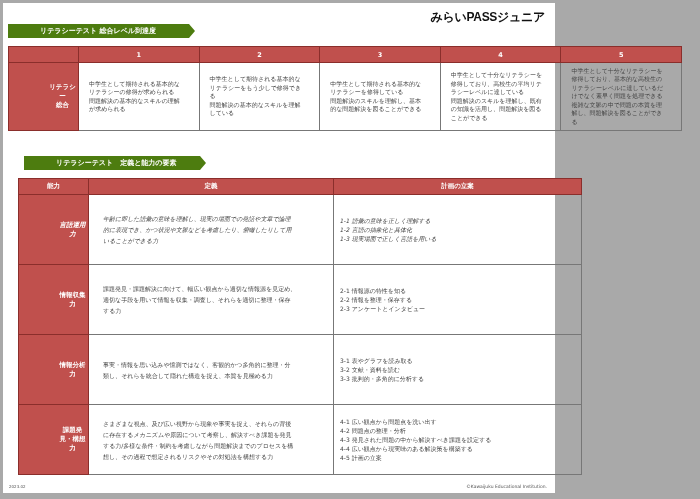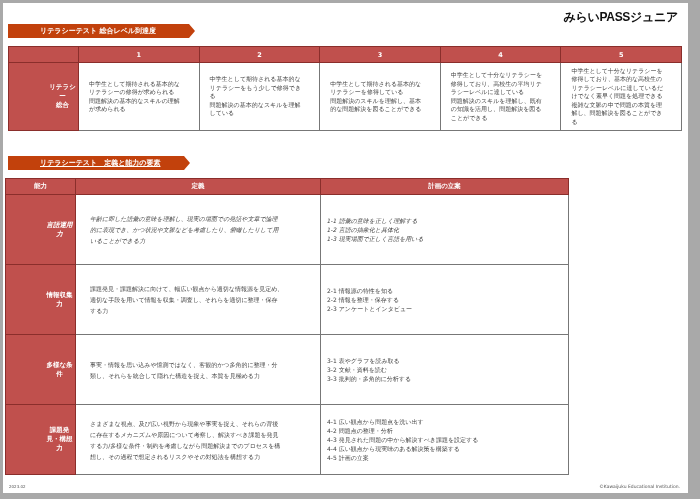--- a/index.html
+++ b/index.html
@@ -3,31 +3,31 @@
 <meta charset="utf-8">
 <style>
   html, body { margin:0; padding:0; }
   body {
     width:700px; height:499px; overflow:hidden;
     background:#a9a9a9;
     font-family: "DejaVu Sans", sans-serif;
     color:#333;
   }
   .page {
-    position:absolute; left:3px; top:3px; width:685px; height:490px;
+    position:absolute; left:3px; top:3px; width:552px; height:490px;
     background:#ffffff;
   }
   .logo {
     position:absolute; right:10px; top:6px;
     font-family:"Liberation Sans", sans-serif;
     font-weight:bold; font-size:12px; color:#111; letter-spacing:-0.3px;
   }
   .section-tag {
     position:absolute; height:14px; line-height:14px;
-    background:#c2410c; color:#fff; font-size:7px; font-weight:bold;
+    background:#4d7c0f; color:#fff; font-size:7px; font-weight:bold;
     padding-left:32px; padding-right:10px;
     clip-path: polygon(0 0, calc(100% - 6px) 0, 100% 50%, calc(100% - 6px) 100%, 0 100%);
   }
   table { position:absolute; border-collapse:collapse; table-layout:fixed; }
   th {
     background:#c0504d; color:#fff; font-size:6.5px; font-weight:bold;
     border:1px solid #8a2e2b; height:15px; padding:0;
   }
   td { border:1px solid #777; font-size:6px; line-height:8.5px; color:#444; vertical-align:middle;padding-left:39px; }
   td.label {
@@ -92,23 +92,23 @@
 修得しており、基本的な高校生の
 リテラシーレベルに達しているだ
 けでなく素早く問題を処理できる
 複雑な文脈の中で問題の本質を理
 解し、問題解決を図ることができ
 る</td>
     </tr>
   </tbody>
     </table>
 
-  <div class="section-tag" style="left:5px; top:153px; width:140px;text-decoration:underline;">リテラシーテスト　定義と能力の要素</div>
+  <div class="section-tag" style="left:21px; top:153px; width:140px;">リテラシーテスト　定義と能力の要素</div>
 
-  <table style="left:2px; top:175px; width:564px;border-radius:24px;">
+  <table style="left:15px; top:175px; width:564px;border-radius:24px;">
     <colgroup>
       <col style="width:70px">
         <col style="width:245px">
         <col>
     </colgroup>
     <tbody>
         <tr>
       <th>能力</th>
       <th>定義</th>
       <th>計画の立案</th>
@@ -125,21 +125,21 @@
     <tr style="height:70px;margin-top:15px;">
       <td class="label">情報収集力</td>
       <td class="def">課題発見・課題解決に向けて、幅広い観点から適切な情報源を見定め、
 適切な手段を用いて情報を収集・調査し、それらを適切に整理・保存
 する力</td>
       <td class="elems">2-1 情報源の特性を知る
 2-2 情報を整理・保存する
 2-3 アンケートとインタビュー</td>
     </tr>
     <tr style="height:70px;">
-      <td class="label">多様な条件</td>
+      <td class="label">情報分析力</td>
       <td class="def">事実・情報を思い込みや憶測ではなく、客観的かつ多角的に整理・分
 類し、それらを統合して隠れた構造を捉え、本質を見極める力</td>
       <td class="elems">3-1 表やグラフを読み取る
 3-2 文献・資料を読む
 3-3 批判的・多角的に分析する</td>
     </tr>
     <tr style="height:70px;">
       <td class="label">課題発見・構想力</td>
       <td class="def">さまざまな視点、及び広い視野から現象や事実を捉え、それらの背後
 に存在するメカニズムや原因について考察し、解決すべき課題を発見

